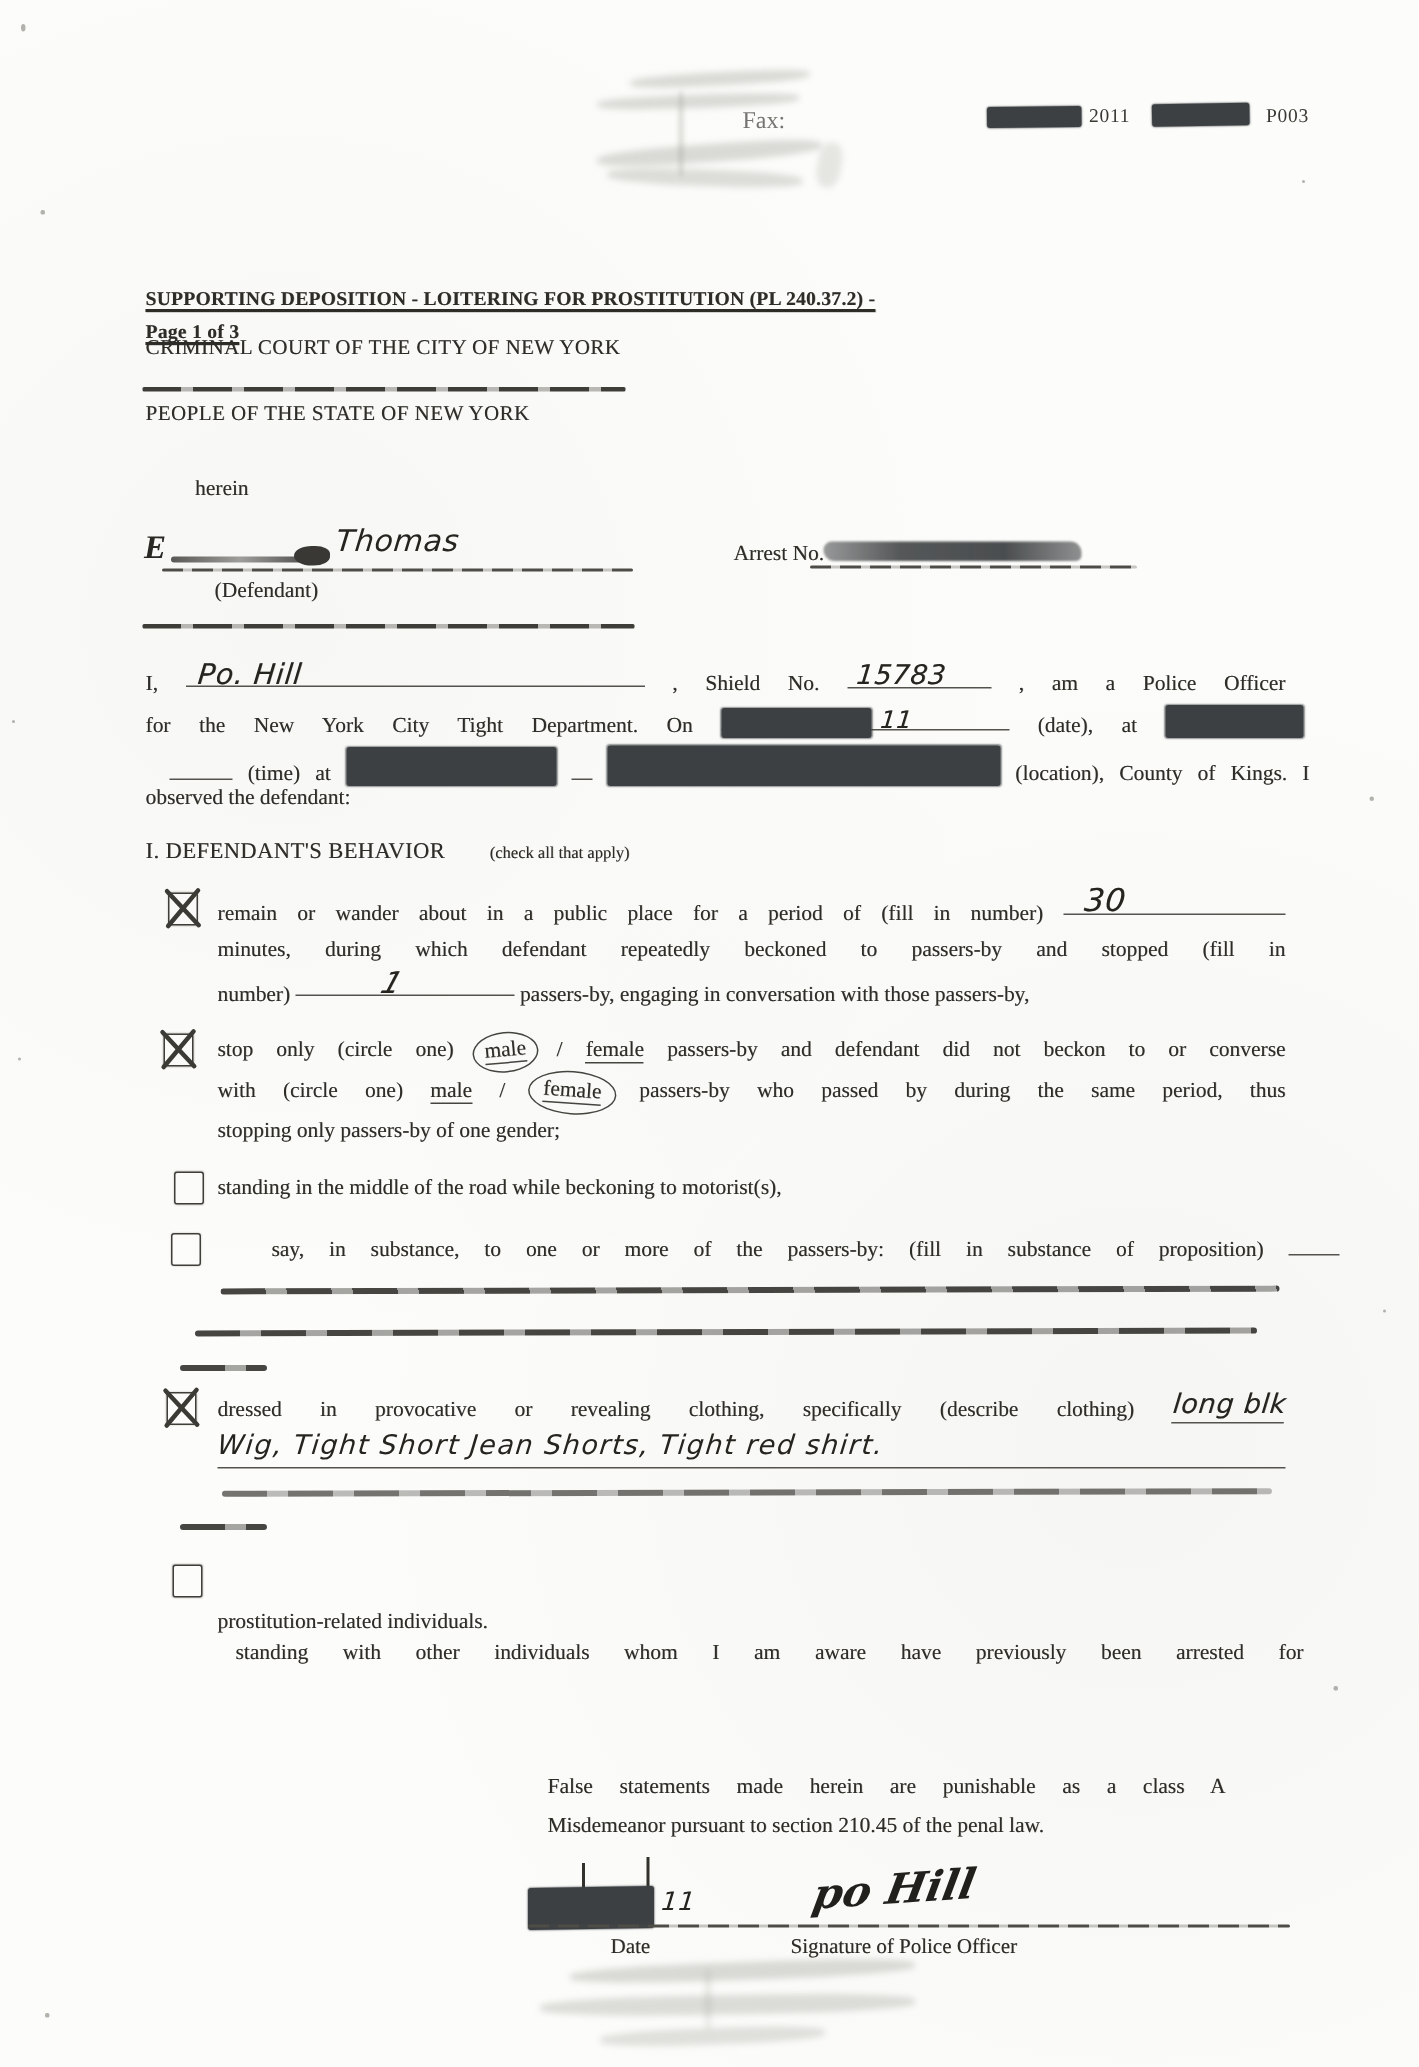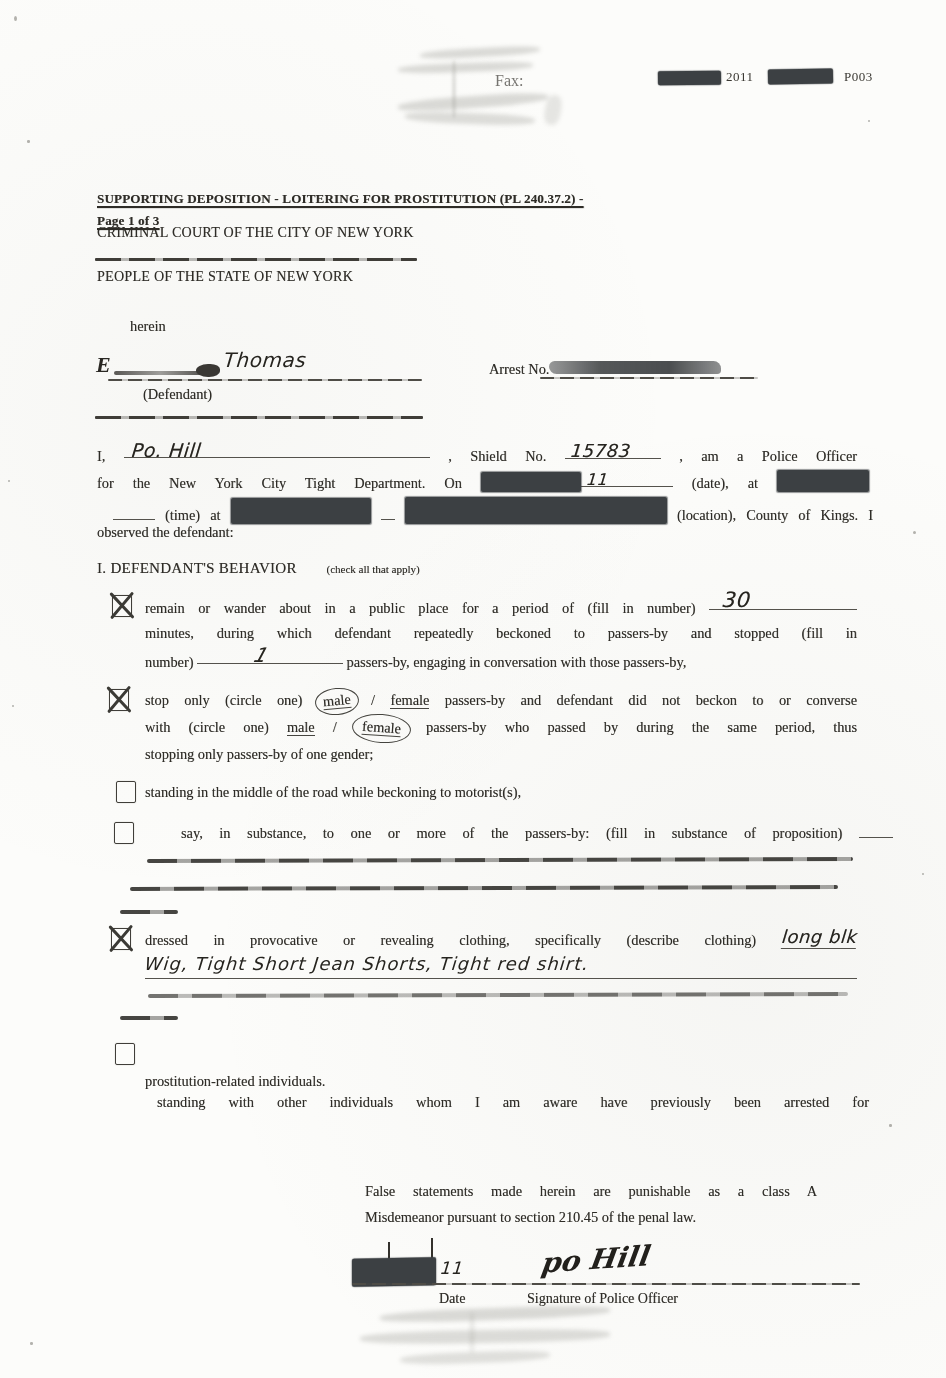--- a/index.html
+++ b/index.html
@@ -166,21 +166,21 @@
 
   <div class="abs t just" style="left:365px;top:1180px;width:452px;">False statements made herein are punishable as a class A</div>
   <div class="abs t" style="left:365px;top:1206px;">Misdemeanor pursuant to section 210.45 of the penal law.</div>
 
   <div class="abs" style="left:388px;top:1242px;width:2px;height:17px;background:#33312c;"></div>
   <div class="abs" style="left:431px;top:1238px;width:2px;height:21px;background:#33312c;"></div>
   <div class="abs redact" style="left:352px;top:1258px;width:84px;height:28px;transform:skewY(-1deg);"></div>
   <div class="abs hw" style="left:441px;top:1258px;font-size:17px;">11</div>
   <div class="abs line" style="left:352px;top:1283px;width:508px;"></div>
   <div class="abs sig" style="left:543px;top:1243px;font-size:28px;">po Hill</div>
-  <div class="abs t lbl" style="left:407px;top:1288px;margin-left:32px;">Date</div>
+  <div class="abs t lbl" style="left:407px;top:1288px;">Date</div>
   <div class="abs t lbl" style="left:527px;top:1288px;">Signature of Police Officer</div>
 
   <div class="smudge" style="left:380px;top:1308px;width:230px;height:12px;opacity:.30;transform:rotate(-2deg);"></div>
   <div class="smudge" style="left:360px;top:1330px;width:250px;height:13px;opacity:.28;transform:rotate(-1deg);"></div>
   <div class="smudge" style="left:400px;top:1352px;width:150px;height:11px;opacity:.25;transform:rotate(-2deg);"></div>
   <div class="smudge" style="left:470px;top:1312px;width:4px;height:42px;opacity:.2;"></div>
 
   <div class="speck" style="left:14px;top:16px;width:3px;height:5px;"></div>
   <div class="speck" style="left:27px;top:140px;width:2.5px;height:2.5px;"></div>
   <div class="speck" style="left:8px;top:480px;width:2px;height:2px;"></div>

